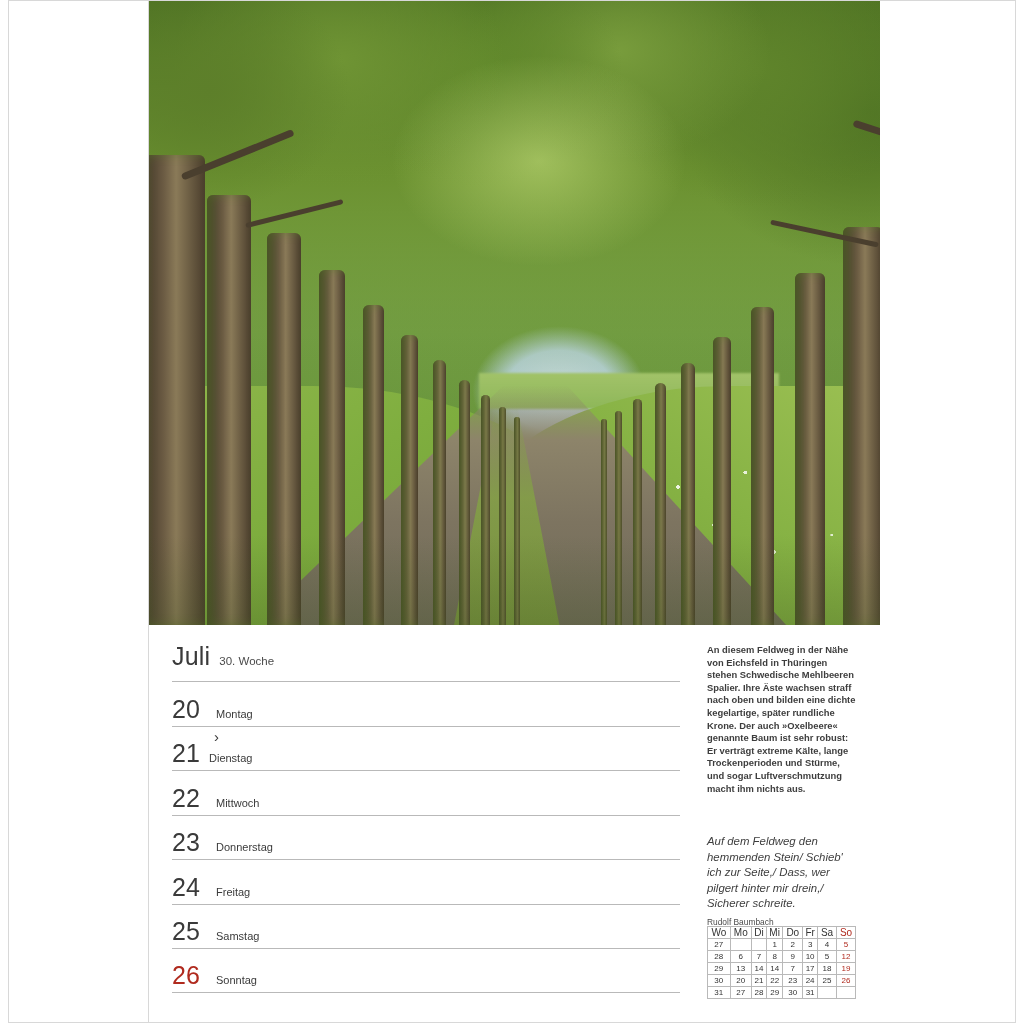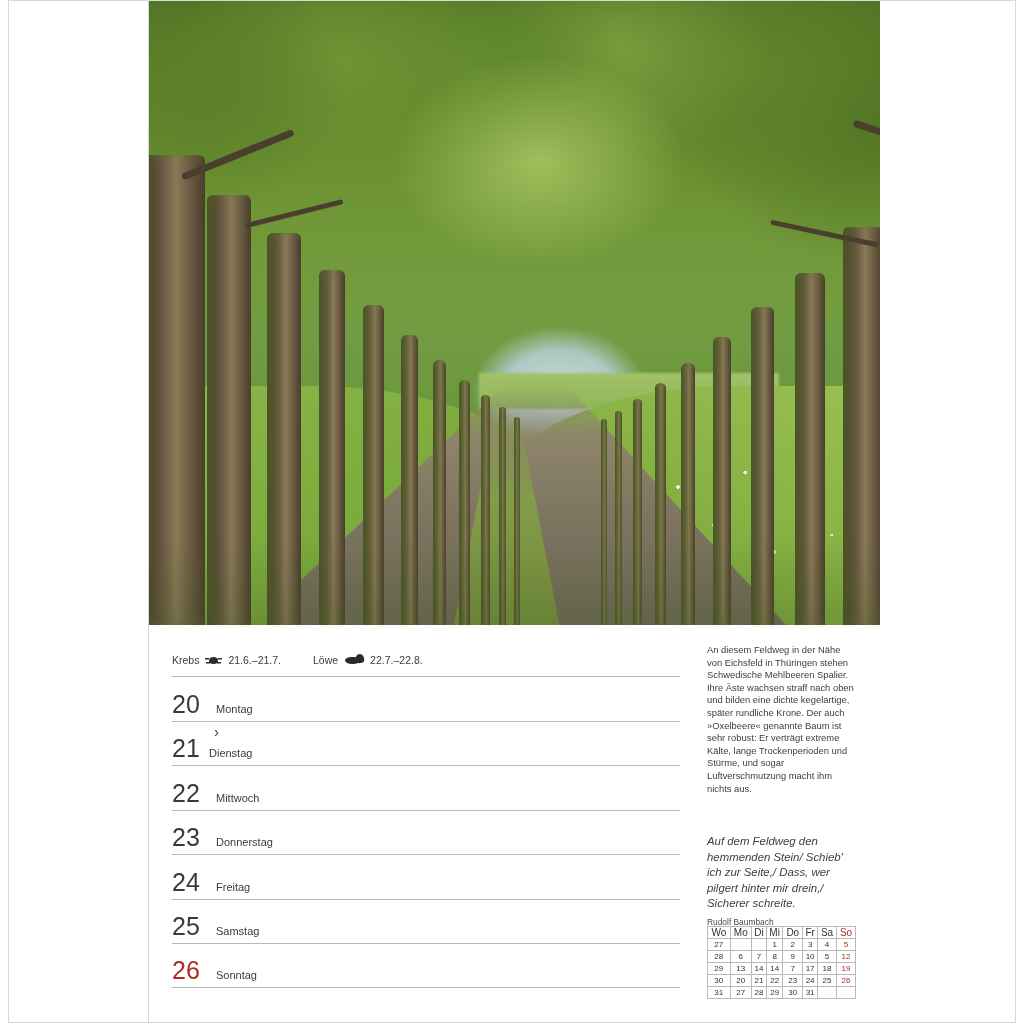--- a/index.html
+++ b/index.html
@@ -247,20 +247,21 @@
   .side-col {
     position: absolute;
     left: 558px; top: 18px;
     width: 150px;
   }
   .side-note {
     font-size: 9.4px;
     line-height: 12.6px;
     color: #3d3d3d;
     text-align: left;
+    font-weight: bold;
   }
   .poem {
     margin-top: 39px;
     font-size: 11.4px;
     line-height: 15.5px;
     color: #3d3d3d;
     font-style: italic;
   }
   .poem-author {
     margin-top: 5px;
@@ -336,30 +337,25 @@
     <div class="branch" style="left:96px;  top:210px; width:100px; height:5px; transform: rotate(-14deg);"></div>
     <div class="branch" style="left:700px; top:140px; width:140px; height:7px; transform: rotate(18deg);"></div>
     <div class="branch" style="left:620px; top:230px; width:110px; height:5px; transform: rotate(12deg);"></div>
 
     <div class="photo-shadow-bottom"></div>
   </div>
 
   <div class="lower">
 
     <div class="cal-col">
-
-      <div class="zodiac-row">
-        <span>Krebs</span>
-        <span class="crab"></span>
-        <span>21.6.–21.7.</span>
-        <span class="gap"></span>
-        <span>Löwe</span>
-        <span class="lion"></span>
-        <span>22.7.–22.8.</span>
+      <div class="month-row">
+        <div class="month">Juli</div>
+        <div class="week">30. Woche</div>
       </div>
+
 
       <div class="day-list">
         <div class="day-row">
           <span class="day-num">20</span>
           <span class="day-name">Montag</span>
           <span class="day-mark"></span>
         </div>
         <div class="day-row">
           <span class="day-num">21</span>
           <span class="day-mark">›</span>

